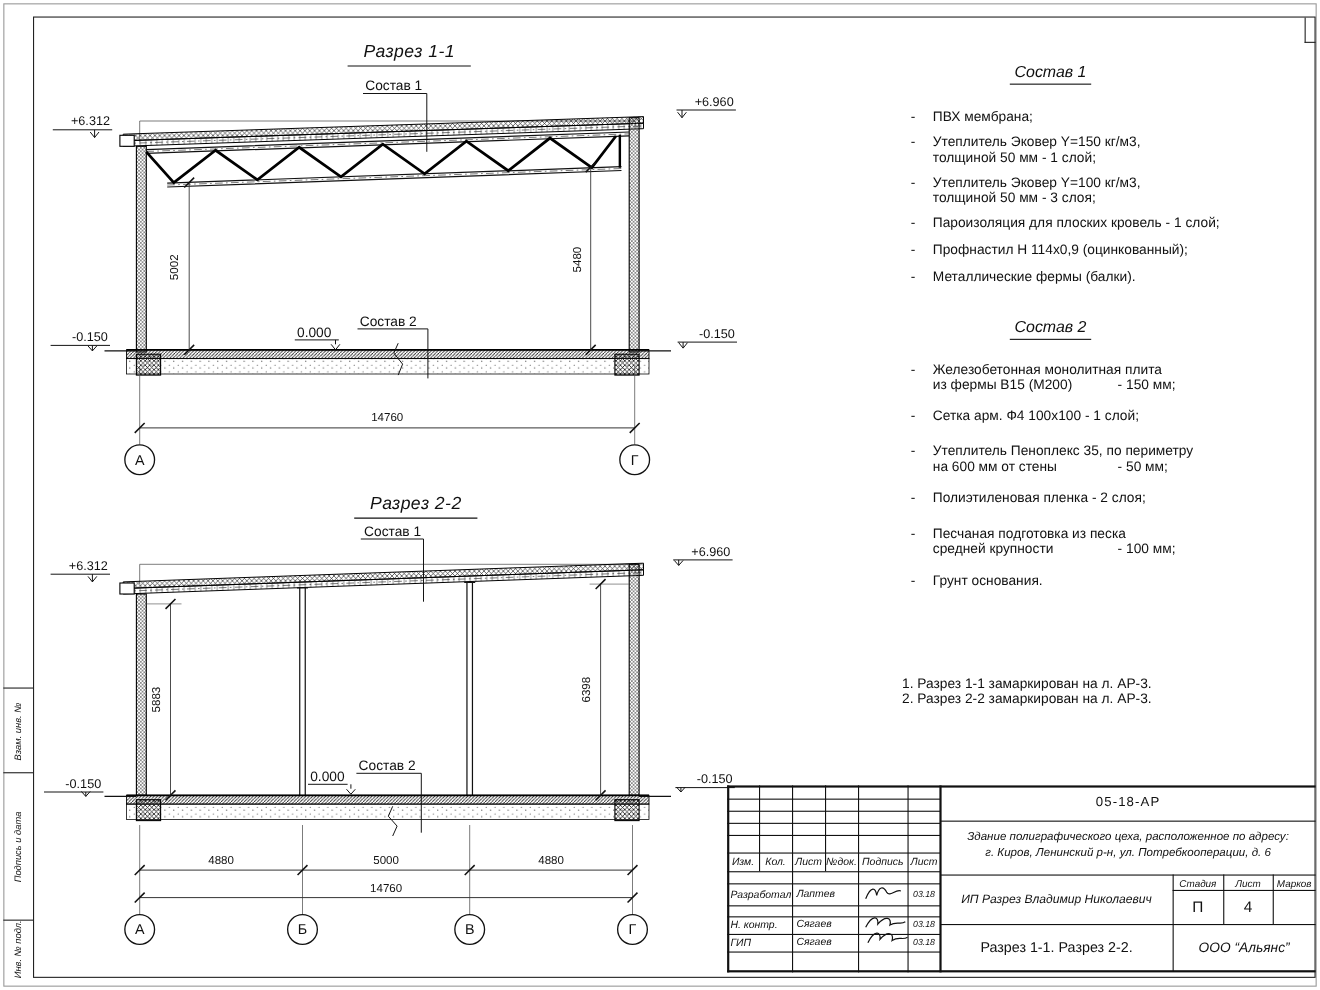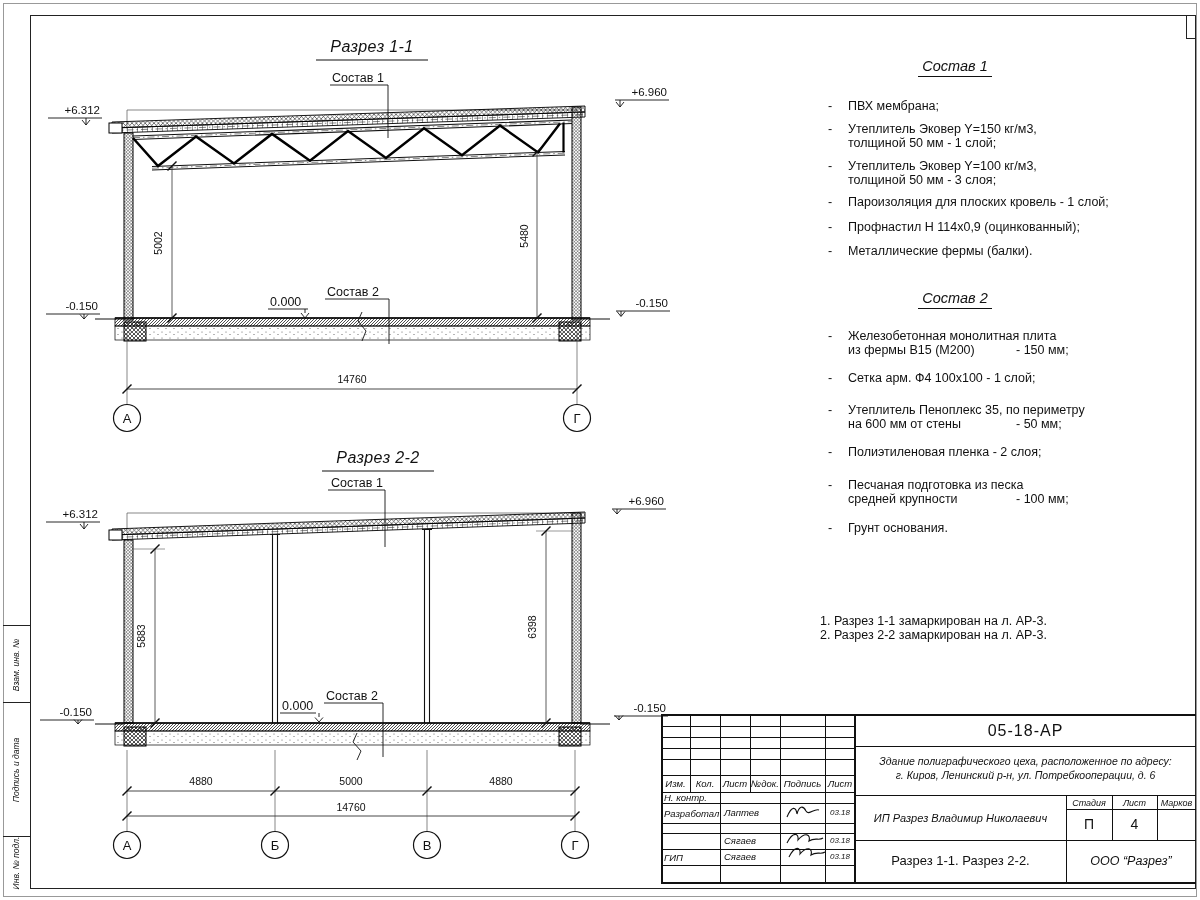--- a/index.html
+++ b/index.html
@@ -384,47 +384,47 @@
     <div class="tb-text tb-center" style="left:661px;top:778px;width:29px">Изм.</div>
     <div class="tb-text tb-center" style="left:690px;top:778px;width:30px">Кол.</div>
     <div class="tb-text tb-center" style="left:720px;top:778px;width:30px">Лист</div>
     <div class="tb-text tb-center" style="left:750px;top:778px;width:30px">№док.</div>
     <div class="tb-text tb-center" style="left:780px;top:778px;width:45px">Подпись</div>
     <div class="tb-text tb-center" style="left:825px;top:778px;width:30px">Лист</div>
 
     <div class="tb-text" style="left:664px;top:808px">Разработал</div>
     <div class="tb-text" style="left:724px;top:807px">Лаптев</div>
     <div class="tb-text tb-center" style="left:825px;top:808px;width:30px;font-size:8px">03.18</div>
-    <div class="tb-text" style="left:664px;top:792px">Н. контр.</div>
+    <div class="tb-text" style="left:664px;top:836px">Н. контр.</div>
     <div class="tb-text" style="left:724px;top:835px">Сягаев</div>
     <div class="tb-text tb-center" style="left:825px;top:836px;width:30px;font-size:8px">03.18</div>
     <div class="tb-text" style="left:664px;top:852px">ГИП</div>
     <div class="tb-text" style="left:724px;top:851px">Сягаев</div>
     <div class="tb-text tb-center" style="left:825px;top:852px;width:30px;font-size:8px">03.18</div>
 
     <svg class="abs" style="left:784px;top:803px" width="38" height="18" viewBox="0 0 38 18">
       <path d="M3,14 C8,2 12,4 13,11 C15,3 19,2 22,8 C25,13 30,5 35,7" fill="none" stroke="#111" stroke-width="1.1"></path>
     </svg>
     <svg class="abs" style="left:782px;top:830px" width="46" height="34" viewBox="0 0 46 34">
       <path d="M5,13 C11,1 17,3 16,10 C23,2 29,4 27,11 C33,7 37,11 41,8" fill="none" stroke="#111" stroke-width="1.1"></path>
       <path d="M7,27 C13,15 19,17 18,24 C25,16 31,18 29,25 C35,21 39,25 43,22" fill="none" stroke="#111" stroke-width="1.1"></path>
     </svg>
 
-    <div class="tb-text tb-center" style="left:855px;top:722px;width:341px;font-size:16px;font-style:normal;letter-spacing:1px">05-18-АР</div>
+    <div class="tb-text tb-center" style="left:855px;top:722px;width:341px;font-size:12px;font-style:normal;letter-spacing:1px">05-18-АР</div>
     <div class="tb-text tb-center" style="left:858px;top:755px;width:335px;font-size:10.5px">Здание полиграфического цеха, расположенное по адресу:</div>
     <div class="tb-text tb-center" style="left:858px;top:769px;width:335px;font-size:10.5px">г. Киров,  Ленинский р-н, ул. Потребкооперации, д. 6</div>
     <div class="tb-text tb-center" style="left:855px;top:812px;width:211px;font-size:11px">ИП Разрез Владимир Николаевич</div>
     <div class="tb-text tb-center" style="left:1066px;top:798px;width:46px;font-size:9px">Стадия</div>
     <div class="tb-text tb-center" style="left:1112px;top:798px;width:45px;font-size:9px">Лист</div>
     <div class="tb-text tb-center" style="left:1157px;top:798px;width:39px;font-size:9px">Марков</div>
     <div class="tb-text tb-center" style="left:1066px;top:816px;width:46px;font-size:14px;font-style:normal">П</div>
     <div class="tb-text tb-center" style="left:1112px;top:816px;width:45px;font-size:14px;font-style:normal">4</div>
     <div class="tb-text tb-center" style="left:1157px;top:816px;width:39px;font-size:14px;font-style:normal"></div>
     <div class="tb-text tb-center" style="left:855px;top:853px;width:211px;font-size:13px;font-style:normal">Разрез 1-1. Разрез 2-2.</div>
-    <div class="tb-text tb-center" style="left:1066px;top:854px;width:130px;font-size:12.5px">ООО “Разрез”</div>
+    <div class="tb-text tb-center" style="left:1066px;top:854px;width:130px;font-size:12.5px">ООО “Альянс”</div>
   </div>
 
   <div>
     <div class="vcell" style="top:625px;height:77px">
         <span>Взам. инв. №</span>
       </div>
     <div class="vcell" style="top:702px;height:134px">
         <span>Подпись и дата</span>
       </div>
     <div class="vcell" style="top:836px;height:52px">

